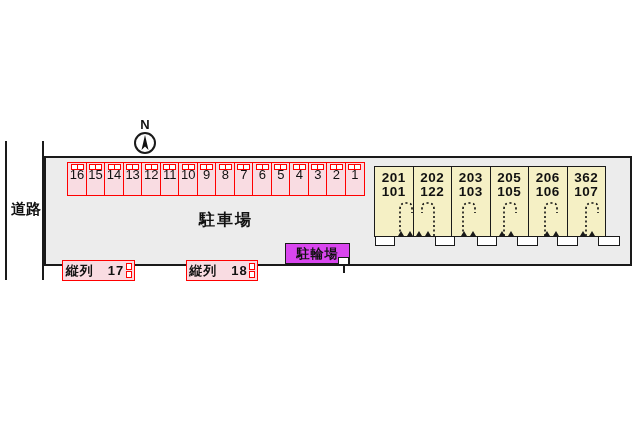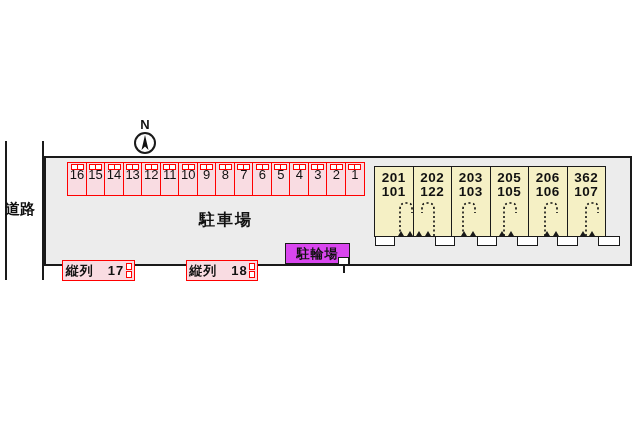--- a/index.html
+++ b/index.html
@@ -5,21 +5,21 @@
   * { margin:0; padding:0; box-sizing:border-box; }
   body { background:#fff; font-family:"Liberation Sans","DejaVu Sans",sans-serif; }
   .canvas {
     position:relative; width:640px; height:426px; background:#fff;
     color:#111; overflow:hidden;
   }
   
   .road-line { position:absolute; width:2px; background:var(--line,#1a1a1a); }
   .road-line.outer { left:5px;  top:141px; height:139px; }
   .road-line.inner { left:42px; top:141px; height:139px; }
-  .road-label { position:absolute; left:2px; top:200px; width:36px; text-align:center;
+  .road-label { position:absolute; left:8px; top:200px; width:36px; text-align:center;
     font-size:15px; font-weight:bold; }
   
   .compass-circle { position:absolute; left:134px; top:132px; width:22px; height:22px;
     border:2px solid var(--line,#1a1a1a); border-radius:50%; background:#fff; z-index:3; }
   .compass-n { position:absolute; left:134px; top:117px; width:22px; text-align:center;
     font-size:13px; font-weight:bold; z-index:3; }
   
   .site { position:absolute; left:44px; top:156px; width:588px; height:110px;
     background:var(--site-fill,#ececec); border:2px solid var(--line,#1a1a1a); }
   

